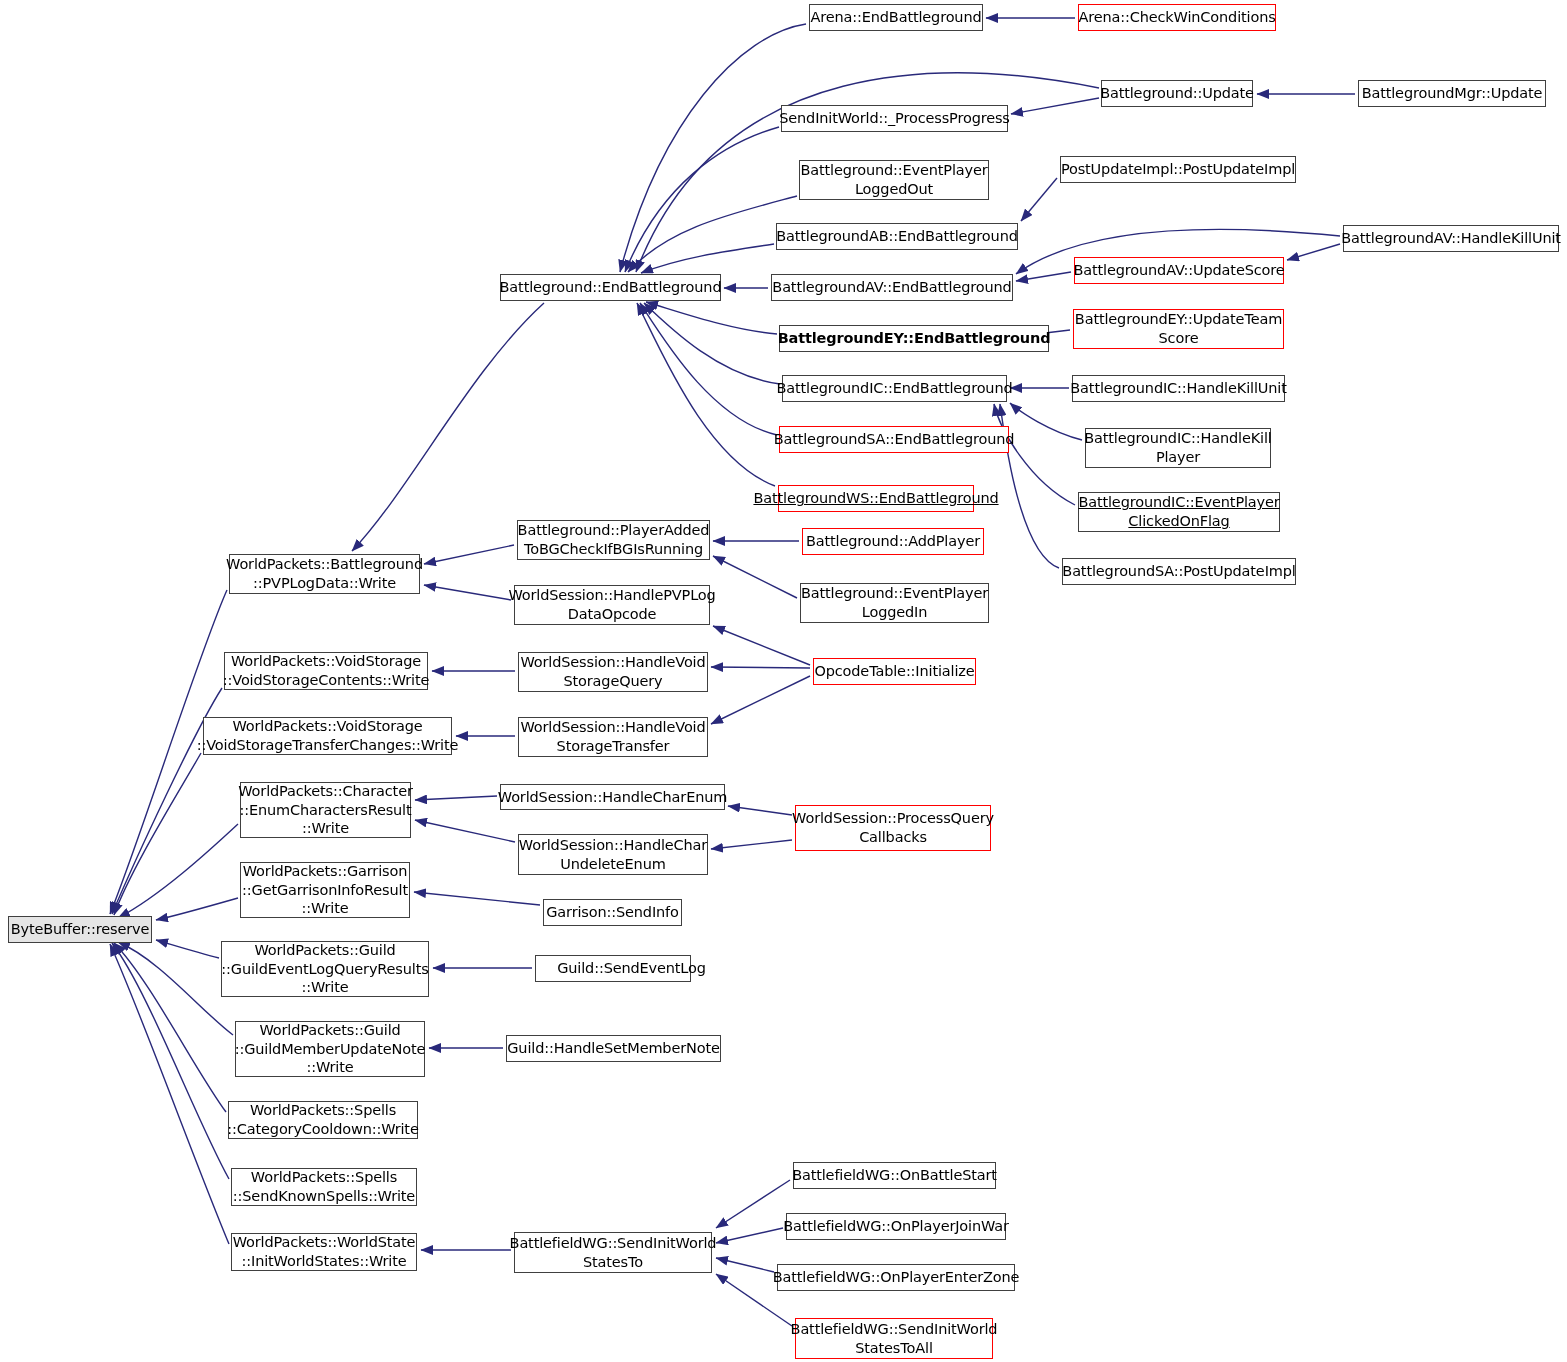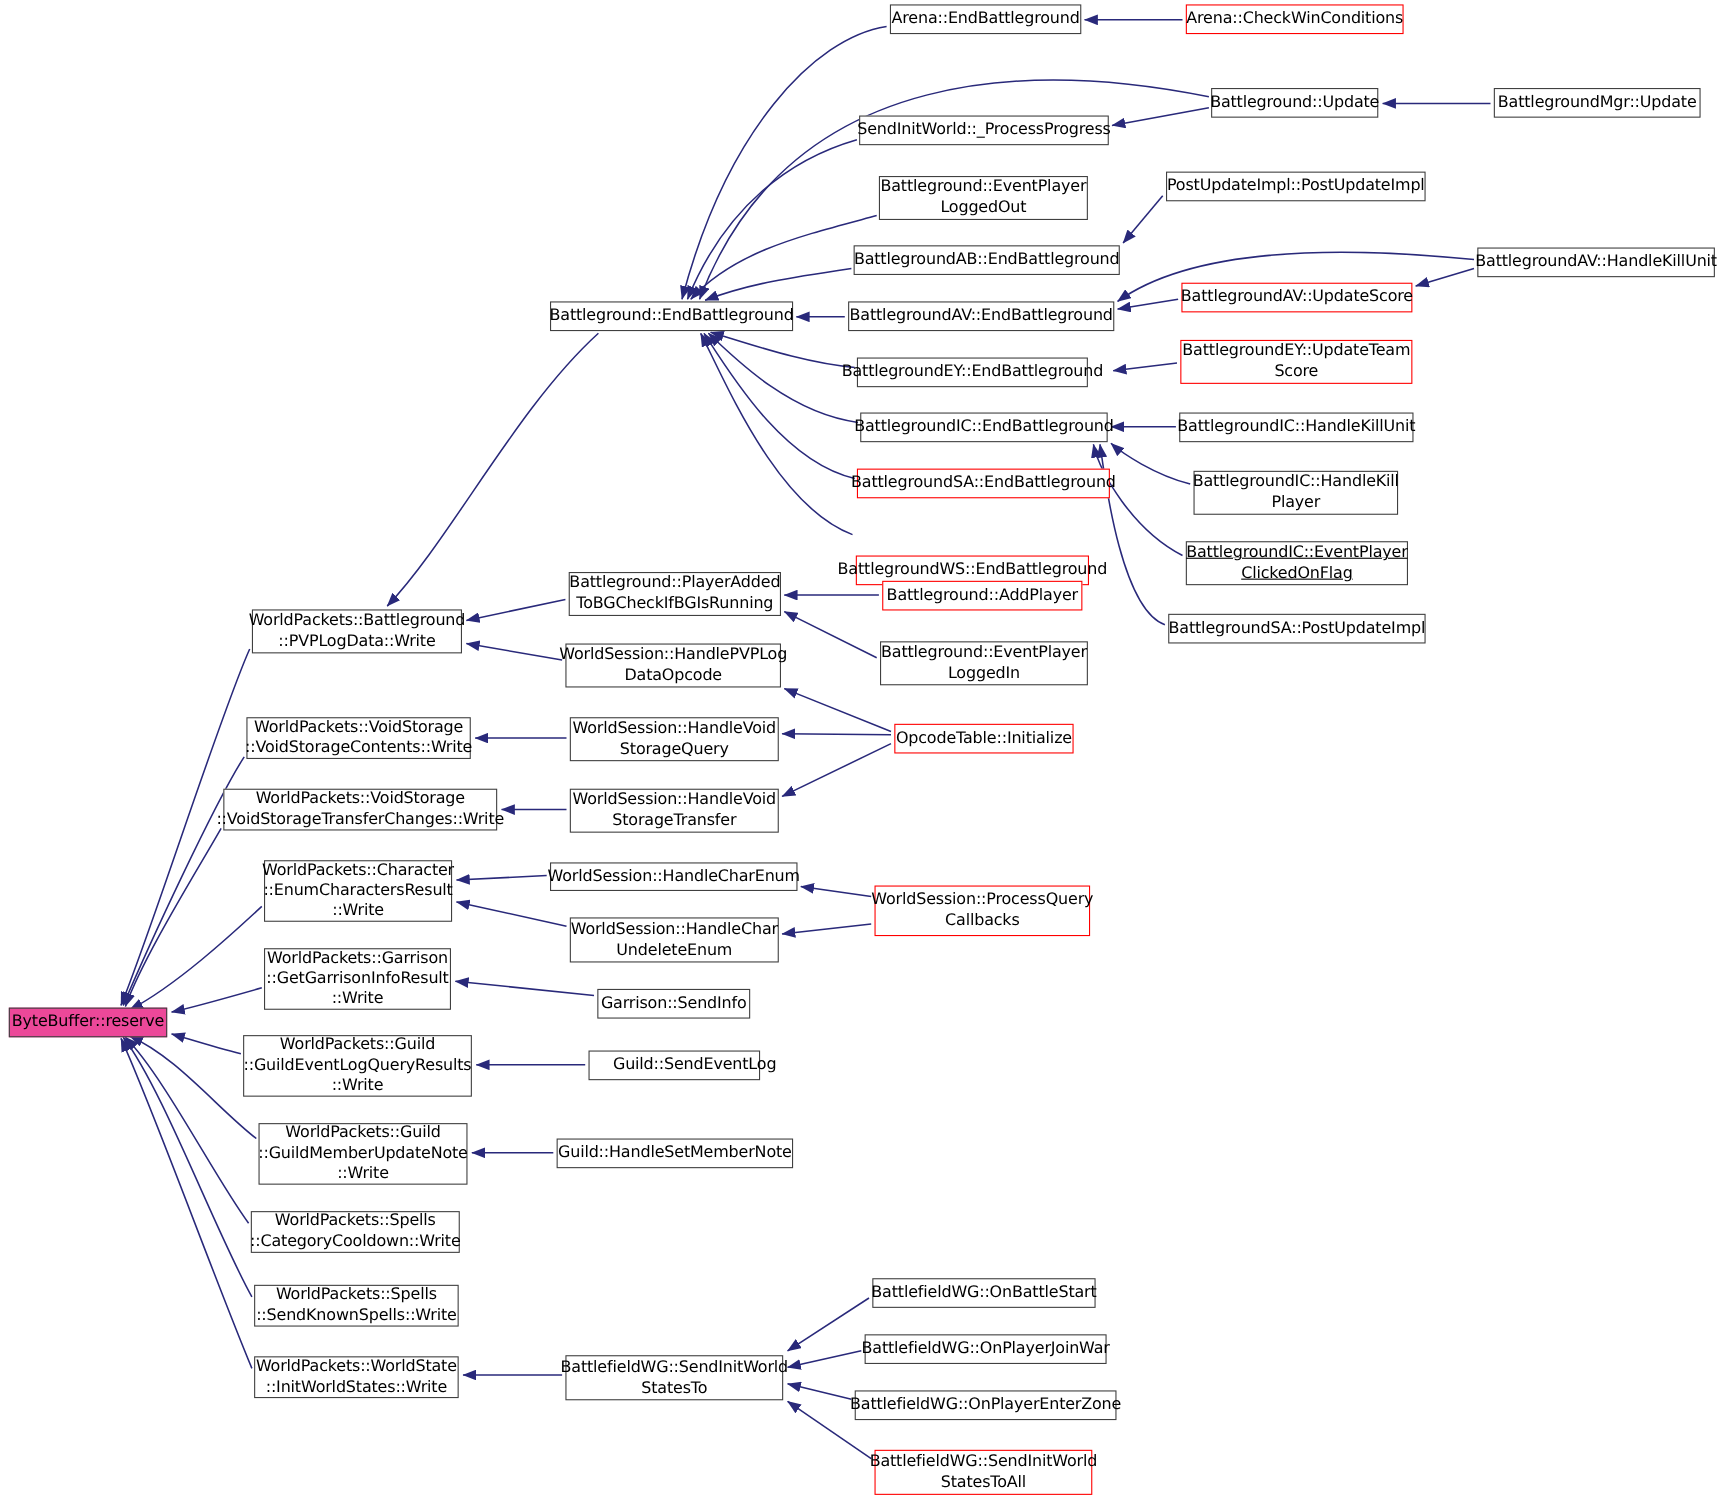--- a/index.html
+++ b/index.html
@@ -22,21 +22,21 @@
     font-size:14.5px;
     line-height:1.28;
     text-align:center;
     display:flex;
     align-items:center;
     justify-content:center;
     white-space:pre-line;
     letter-spacing:-0.15px;
   }
   .node.red{border-color:#ff0000;}
-  .node.root{background:#ec4899;border-color:#404040;}
+  .node.root{background:#e5e5e5;border-color:#404040;}
 </style>
 </head>
 <body>
 
 <div id="canvas">
   <svg id="edges" xmlns="http://www.w3.org/2000/svg">
     <defs>
       <marker id="arrowhead" markerWidth="9" markerHeight="7" refX="8.6" refY="3.5" orient="auto" markerUnits="strokeWidth">
         <polygon points="0 0, 9 3.5, 0 7" fill="#29297a"></polygon>
       </marker>
@@ -106,29 +106,29 @@
       <div class="node" style="left: 1101px; top: 80px; width: 152px; height: 27px;">Battleground::Update</div>
       <div class="node" style="left: 1358px; top: 80px; width: 188px; height: 27px;">BattlegroundMgr::Update</div>
       <div class="node" style="left: 781px; top: 105px; width: 227px; height: 27px;">SendInitWorld::_ProcessProgress</div>
       <div class="node" style="left: 799px; top: 160px; width: 190px; height: 40px;">Battleground::EventPlayer
 LoggedOut</div>
       <div class="node" style="left: 1060px; top: 156px; width: 236px; height: 27px;">PostUpdateImpl::PostUpdateImpl</div>
       <div class="node" style="left: 776px; top: 223px; width: 242px; height: 27px;">BattlegroundAB::EndBattleground</div>
       <div class="node" style="left: 771px; top: 274px; width: 242px; height: 27px;">BattlegroundAV::EndBattleground</div>
       <div class="node red" style="left: 1074px; top: 257px; width: 210px; height: 27px;">BattlegroundAV::UpdateScore</div>
       <div class="node" style="left: 1343px; top: 225px; width: 216px; height: 27px;">BattlegroundAV::HandleKillUnit</div>
-      <div class="node" style="left: 779px; top: 325px; width: 210px; height: 27px;">BattlegroundEY::EndBattleground</div>
+      <div class="node" style="left: 779px; top: 325px; width: 270px; height: 27px; font-weight: bold;">BattlegroundEY::EndBattleground</div>
       <div class="node red" style="left: 1073px; top: 309px; width: 211px; height: 40px;">BattlegroundEY::UpdateTeam
 Score</div>
       <div class="node" style="left: 782px; top: 375px; width: 225px; height: 27px;">BattlegroundIC::EndBattleground</div>
       <div class="node" style="left: 1072px; top: 375px; width: 213px; height: 27px;">BattlegroundIC::HandleKillUnit</div>
       <div class="node red" style="left: 779px; top: 426px; width: 230px; height: 27px;">BattlegroundSA::EndBattleground</div>
       <div class="node" style="left: 1085px; top: 428px; width: 186px; height: 40px;">BattlegroundIC::HandleKill
 Player</div>
-      <div class="node red" style="left: 778px; top: 505px; width: 212px; height: 27px;">BattlegroundWS::EndBattleground</div>
+      <div class="node red" style="left: 778px; top: 485px; width: 196px; height: 27px; text-decoration: underline;">BattlegroundWS::EndBattleground</div>
       <div class="node" style="left: 1078px; top: 492px; width: 202px; height: 40px; text-decoration: underline;">BattlegroundIC::EventPlayer
 ClickedOnFlag</div>
       <div class="node" style="left: 1062px; top: 558px; width: 234px; height: 27px;">BattlegroundSA::PostUpdateImpl</div>
       <div class="node" style="left: 229px; top: 554px; width: 191px; height: 40px;">WorldPackets::Battleground
 ::PVPLogData::Write</div>
       <div class="node" style="left: 517px; top: 520px; width: 193px; height: 40px;">Battleground::PlayerAdded
 ToBGCheckIfBGIsRunning</div>
       <div class="node red" style="left: 802px; top: 528px; width: 182px; height: 27px;">Battleground::AddPlayer</div>
       <div class="node" style="left: 514px; top: 585px; width: 196px; height: 40px;">WorldSession::HandlePVPLog
 DataOpcode</div>

